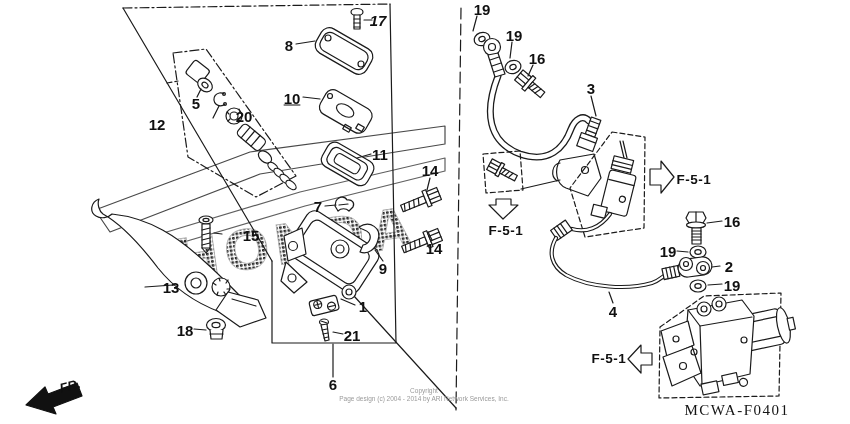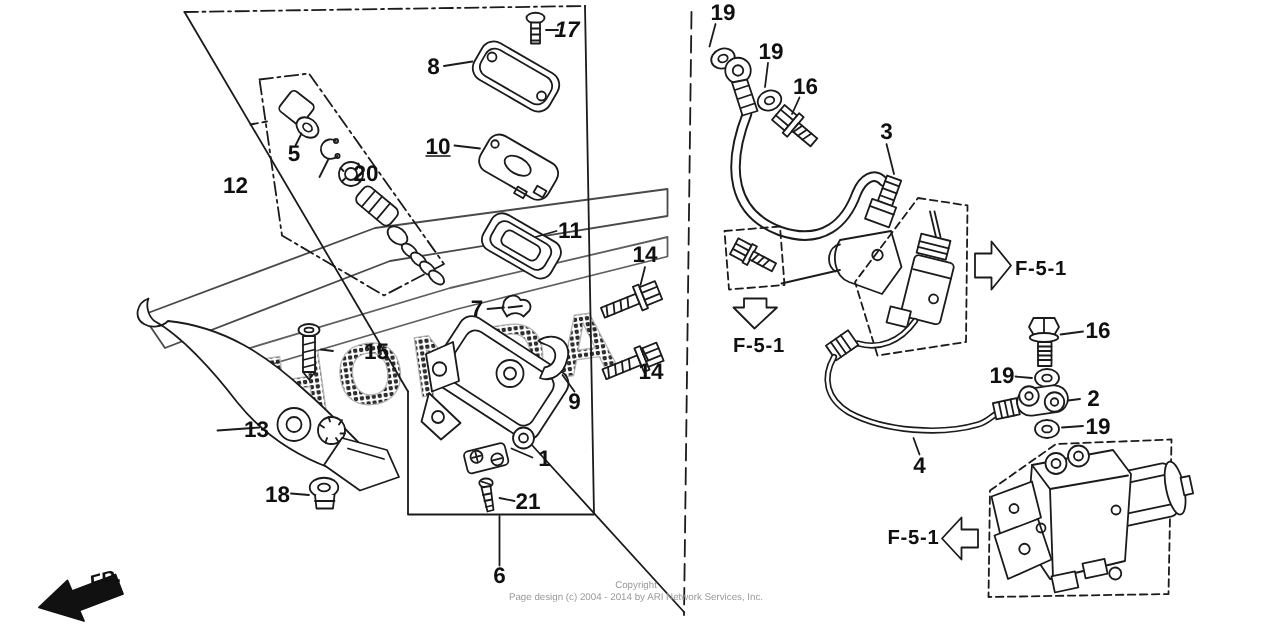--- a/index.html
+++ b/index.html
@@ -400,20 +400,21 @@
     <line x1="722" y1="221" x2="707" y2="223"></line>
     <line x1="677" y1="251" x2="688" y2="252"></line>
     <line x1="720" y1="266" x2="712" y2="267"></line>
     <line x1="722" y1="284" x2="708" y2="285"></line>
     <line x1="613" y1="303" x2="609" y2="292"></line>
   </g>
 </svg>
 
 <div id="labels">
   <span class="frlabel" style="left:70px;top:386px">FR.</span>
+  <span class="code" style="left:737px;top:410px">MCWA-F0401</span>
   <div class="copy" style="left:424px;top:387px">
     <div>Copyright</div>
     <div>Page design (c) 2004 - 2014 by ARI Network Services, Inc.</div>
   </div>
 <span class="plabel" style="left: 378px; top: 20px; font-style: italic;">17</span>
       <span class="plabel" style="left: 289px; top: 45px;">8</span>
       <span class="plabel" style="left: 157px; top: 84px; margin-top: 40px;">12</span>
       <span class="plabel" style="left: 196px; top: 103px;">5</span>
       <span class="plabel" style="left: 212px; top: 116px; margin-left: 32px;">20</span>
       <span class="plabel" style="left: 292px; top: 98px; text-decoration: underline;">10</span>

